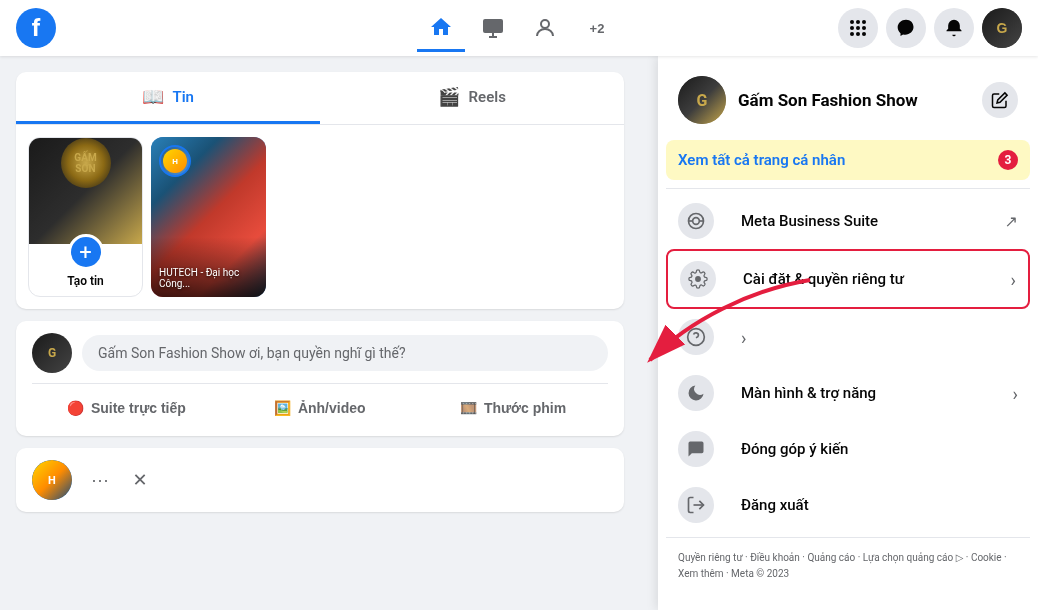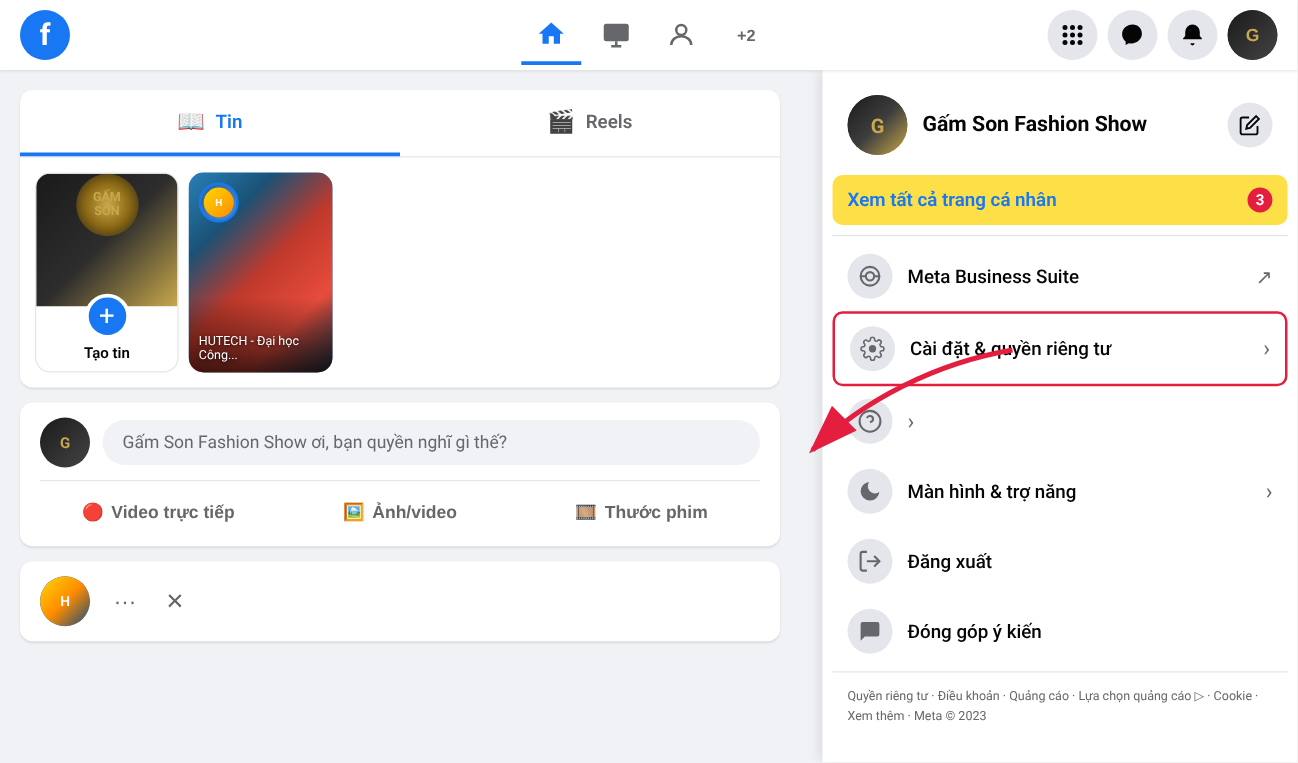--- a/index.html
+++ b/index.html
@@ -393,21 +393,21 @@
       justify-content: center;
       font-size: 16px;
     }
 
     
     .view-profile-link {
       display: flex;
       align-items: center;
       justify-content: space-between;
       padding: 10px 12px;
-      background: #fde047;
+      background: #fef9c3;
       border-radius: 8px;
       margin-bottom: 8px;
       cursor: pointer;
     }
     .view-profile-text {
       color: #1877f2;
       font-size: 15px;
       font-weight: 600;
     }
     .notification-badge {
@@ -423,21 +423,21 @@
       justify-content: center;
     }
 
     
     .menu-item {
       display: flex;
       align-items: center;
       padding: 10px 12px;
       border-radius: 8px;
       cursor: pointer;
-      gap: 12px;
+      gap: 27px;
       position: relative;
     }
     .menu-icon {
       width: 36px;
       height: 36px;
       border-radius: 50%;
       background: #e4e6eb;
       display: flex;
       align-items: center;
       justify-content: center;
@@ -601,21 +601,21 @@
     </div>
 
     <div class="post-composer">
       <div class="composer-top">
         <div class="composer-avatar">G</div>
         <div class="composer-input" style="font-size:14px;">Gấm Son Fashion Show ơi, bạn quyền nghĩ gì thế?</div>
       </div>
       <div class="composer-actions">
         <button class="composer-action-btn">
           <span class="action-icon-video">🔴</span>
-          <span>Video trực tiếp</span>
+          <span>Suite trực tiếp</span>
         </button>
         <button class="composer-action-btn">
           <span class="action-icon-photo">🖼️</span>
           <span>Ảnh/video</span>
         </button>
         <button class="composer-action-btn">
           <span class="action-icon-film">🎞️</span>
           <span>Thước phim</span>
         </button>
       </div>
@@ -697,37 +697,37 @@
         <svg width="20" height="20" viewBox="0 0 24 24" fill="#65676b">
             <path d="M21 12.79A9 9 0 1 1 11.21 3 7 7 0 0 0 21 12.79z"></path>
           </svg>
       </div>
       <span class="menu-label">Màn hình &amp; trợ năng</span>
       <span class="menu-arrow">›</span>
     </div>
 
     <div class="menu-item">
       <div class="menu-icon">
+        <svg width="20" height="20" viewBox="0 0 24 24" fill="#65676b">
+            <path d="M21 15a2 2 0 0 1-2 2H7l-4 4V5a2 2 0 0 1 2-2h14a2 2 0 0 1 2 2z"></path>
+            <line x1="8" y1="10" x2="8.01" y2="10" stroke="white" stroke-width="2"></line>
+          </svg>
+      </div>
+      <span class="menu-label">Đóng góp ý kiến</span>
+    </div>
+
+    <div class="menu-item">
+      <div class="menu-icon">
         <svg width="20" height="20" viewBox="0 0 24 24" fill="none" stroke="#65676b" stroke-width="2">
             <path d="M9 21H5a2 2 0 0 1-2-2V5a2 2 0 0 1 2-2h4"></path>
             <polyline points="16 17 21 12 16 7"></polyline>
             <line x1="21" y1="12" x2="9" y2="12"></line>
           </svg>
       </div>
       <span class="menu-label">Đăng xuất</span>
-    </div>
-
-    <div class="menu-item">
-      <div class="menu-icon">
-        <svg width="20" height="20" viewBox="0 0 24 24" fill="#65676b">
-            <path d="M21 15a2 2 0 0 1-2 2H7l-4 4V5a2 2 0 0 1 2-2h14a2 2 0 0 1 2 2z"></path>
-            <line x1="8" y1="10" x2="8.01" y2="10" stroke="white" stroke-width="2"></line>
-          </svg>
-      </div>
-      <span class="menu-label">Đóng góp ý kiến</span>
     </div>
 
     <div class="divider"></div>
 
     <div class="panel-footer">
       <span>Quyền riêng tư · Điều khoản · Quảng cáo · Lựa chọn quảng cáo ▷ · Cookie · Xem thêm · Meta © 2023</span>
     </div>
 
   </div>
 

